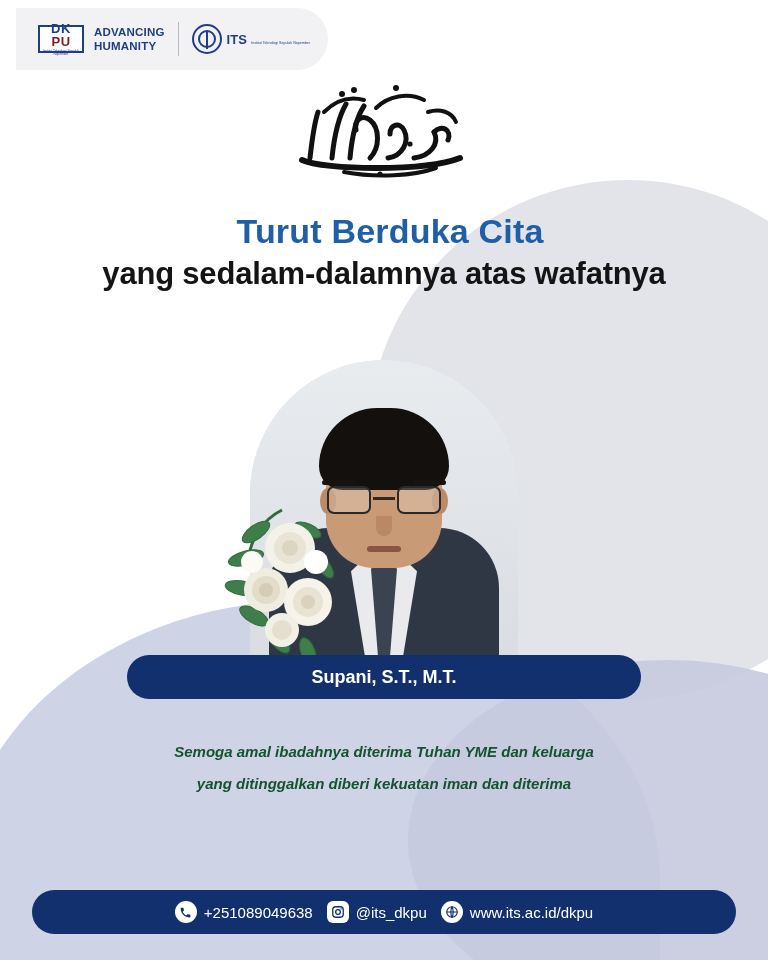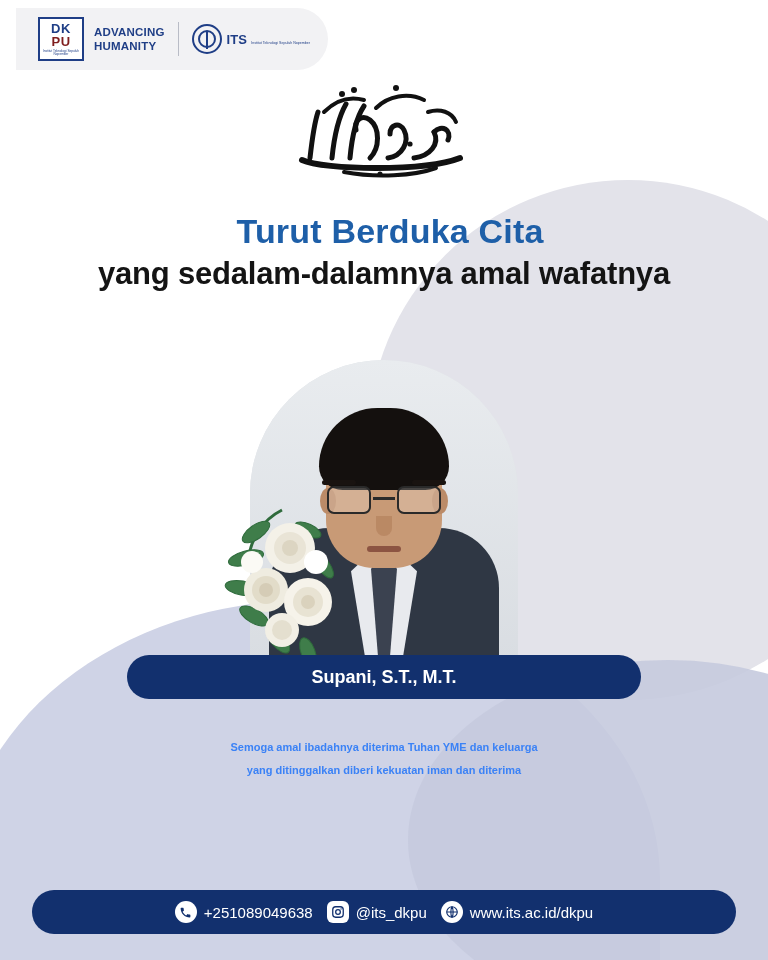--- a/index.html
+++ b/index.html
@@ -62,21 +62,21 @@
     background: #f2f2f4;
     border-radius: 0 32px 32px 0;
     display: flex;
     align-items: center;
     padding: 0 18px 0 22px;
     gap: 10px;
     z-index: 5;
   }
   .dkpu-logo {
     width: 46px;
-    height: 44px;
+    height: 28px;
     background: #ffffff;
     border: 2px solid #1f3e86;
     display: flex;
     flex-direction: column;
     align-items: center;
     justify-content: center;
     line-height: 1;
   }
   .dkpu-logo .dk {
     font-size: 13px;
@@ -352,24 +352,25 @@
 
   
   .prayer {
     position: absolute;
     left: 0; right: 0;
     top: 736px;
     text-align: center;
     z-index: 5;
   }
   .prayer div {
-    color: #3b82f6;
-    font-size: 11px;
+    color: #14532d;
+    font-size: 15px;
     font-weight: bold;
     line-height: 2.1;
+    font-style: italic;
   }
 
   
   .footer {
     position: absolute;
     left: 32px;
     right: 32px;
     bottom: 26px;
     height: 44px;
     background: #12306e;
@@ -450,21 +451,21 @@
         <circle cx="70" cy="12" r="3"></circle>
         <circle cx="112" cy="10" r="3"></circle>
         <circle cx="126" cy="66" r="2.6"></circle>
         <circle cx="96" cy="96" r="2.6"></circle>
       </g>
     </svg>
   </div>
 
   <div class="headline">
     <div class="line1">Turut Berduka Cita</div>
-    <div class="line2">yang sedalam-dalamnya amal wafatnya</div>
+    <div class="line2">yang sedalam-dalamnya atas wafatnya</div>
   </div>
 
   <div class="portrait-wrap">
     <div class="portrait">
       <div class="p-bg"></div>
       <div class="p-body"></div>
       <div class="p-shirt"></div>
       <div class="p-tie"></div>
       <div class="p-neck"></div>
       <div class="p-head"></div>

